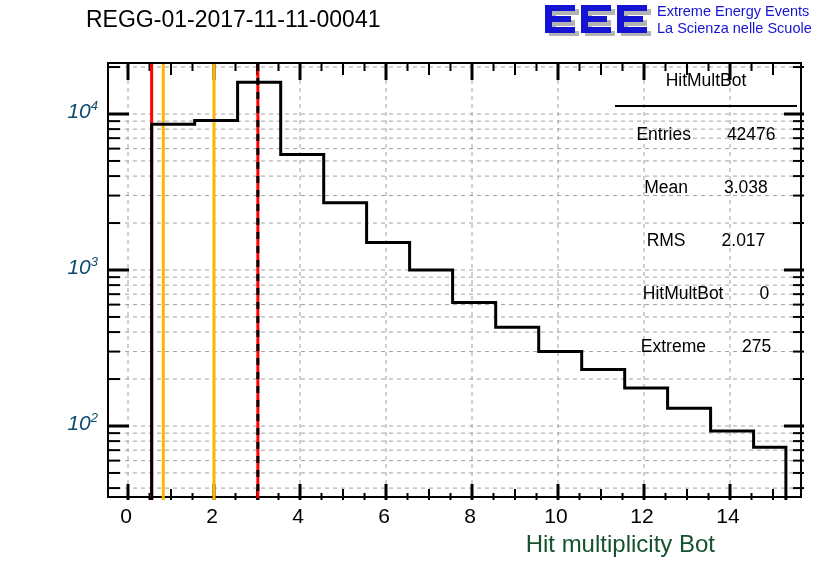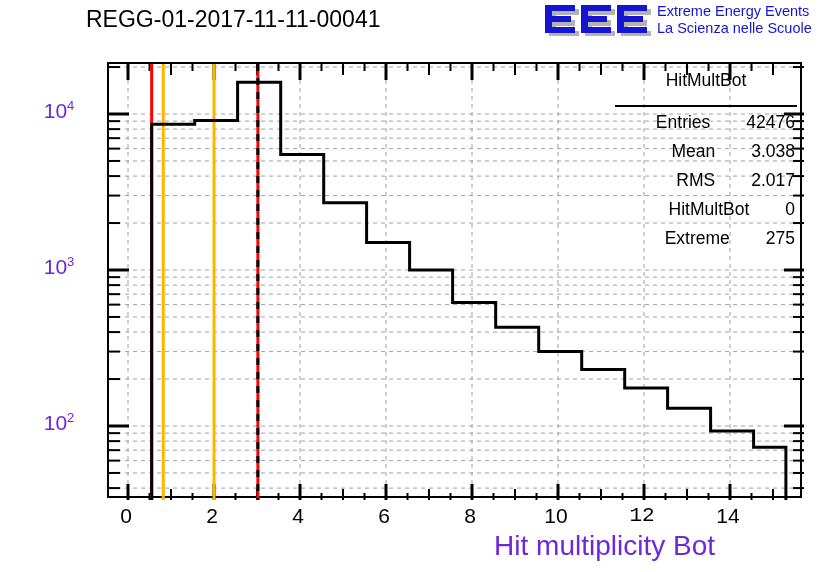--- a/index.html
+++ b/index.html
@@ -23,40 +23,40 @@
 
   
   .frame{
     position:absolute;left:107px;top:62px;width:695px;height:436px;
     border:2px solid #000;box-sizing:border-box;background:transparent;
   }
   .plotsvg{position:absolute;left:0;top:0;}
 
   
   .ylab{
-    position:absolute;text-align:center;font-size:21px;color:#6d28d9;white-space:nowrap;
+    position:absolute;text-align:right;font-size:21px;color:#0c4a6e;white-space:nowrap;font-style:italic;
   }
   .ylab sup{font-size:13px;vertical-align:super;}
   .xlab{
     position:absolute;font-size:21px;color:#000;text-align:center;white-space:nowrap;
   }
   .xtitle{
-    position:absolute;right:28px;top:530px;font-size:28px;color:#6d28d9;white-space:nowrap;
+    position:absolute;right:28px;top:530px;font-size:24px;color:#14532d;white-space:nowrap;
   }
 
   
   .stats{
     position:absolute;left:613px;top:68px;width:186px;height:140px;
     background:transparent;font-size:17.5px;color:#000;
   }
   .stats .sb-title{
     text-align:center;padding-top:2px;padding-bottom:14px;
     border-bottom:2px solid #000;margin:0 2px 1px 2px;
   }
-  .stats .row{display:flex;justify-content:flex-end;padding:4px 4px;line-height:21px;}
+  .stats .row{display:flex;justify-content:center;padding:16px 4px;line-height:21px;}
   .stats .row .k{text-align:left;}
   .stats .row .v{text-align:right;margin-left:36px;}
 </style>
 </head>
 <body>
 
 <div id="root">
 
   <div class="title">REGG-01-2017-11-11-00041</div>
 
@@ -103,21 +103,21 @@
       <div class="ylab" style="left: 20px; width: 78px; top: 410px;"><span>10</span><sup>2</sup></div>
     </div>
 
   <div id="xlabels">
       <div class="xlab" style="left: 101px; width: 50px; top: 504px;">0</div>
       <div class="xlab" style="left: 187px; width: 50px; top: 504px;">2</div>
       <div class="xlab" style="left: 273px; width: 50px; top: 504px;">4</div>
       <div class="xlab" style="left: 359px; width: 50px; top: 504px;">6</div>
       <div class="xlab" style="left: 445px; width: 50px; top: 504px;">8</div>
       <div class="xlab" style="left: 531px; width: 50px; top: 504px;">10</div>
-      <div class="xlab" style="left: 617px; width: 50px; top: 504px; font-family: Liberation Mono, monospace;">12</div>
+      <div class="xlab" style="left: 617px; width: 50px; top: 504px;">12</div>
       <div class="xlab" style="left: 703px; width: 50px; top: 504px;">14</div>
     </div>
 
   <div class="xtitle">Hit multiplicity Bot</div>
 
   <div class="frame">
     <svg class="plotsvg" id="plot" width="695" height="436" viewBox="0 0 695 436">
       <g id="g-grid">
           <line x1="19" y1="0" x2="19" y2="436" stroke="#a0a0a0" stroke-width="1" stroke-dasharray="4,4"></line>
           <line x1="105" y1="0" x2="105" y2="436" stroke="#a0a0a0" stroke-width="1" stroke-dasharray="4,4"></line>

